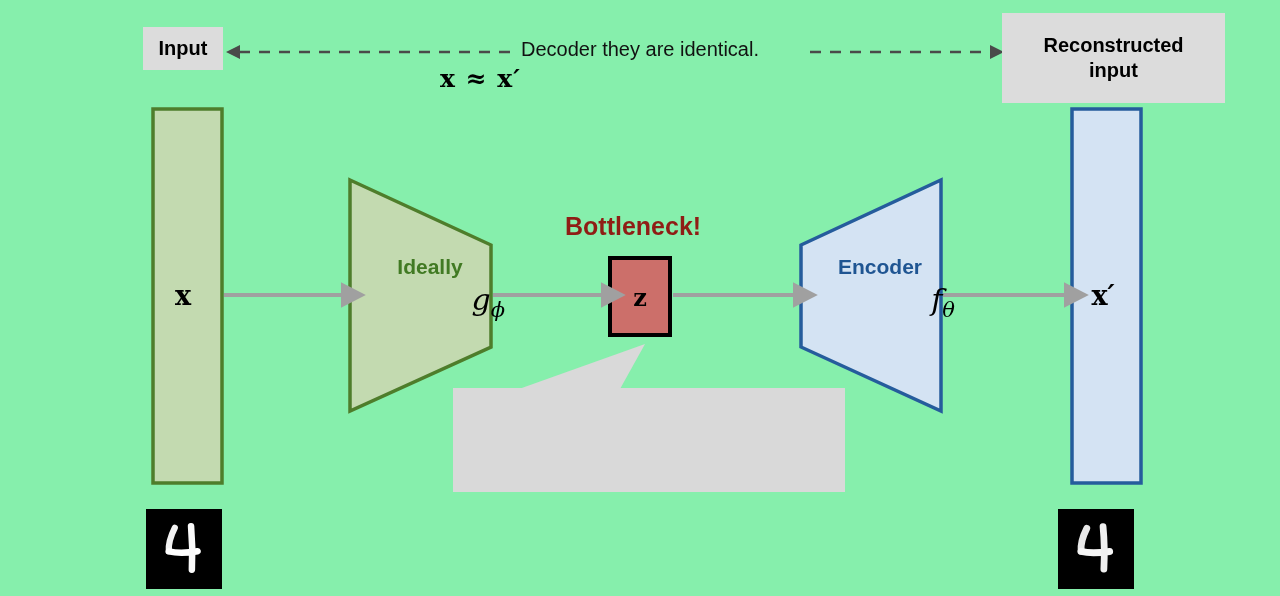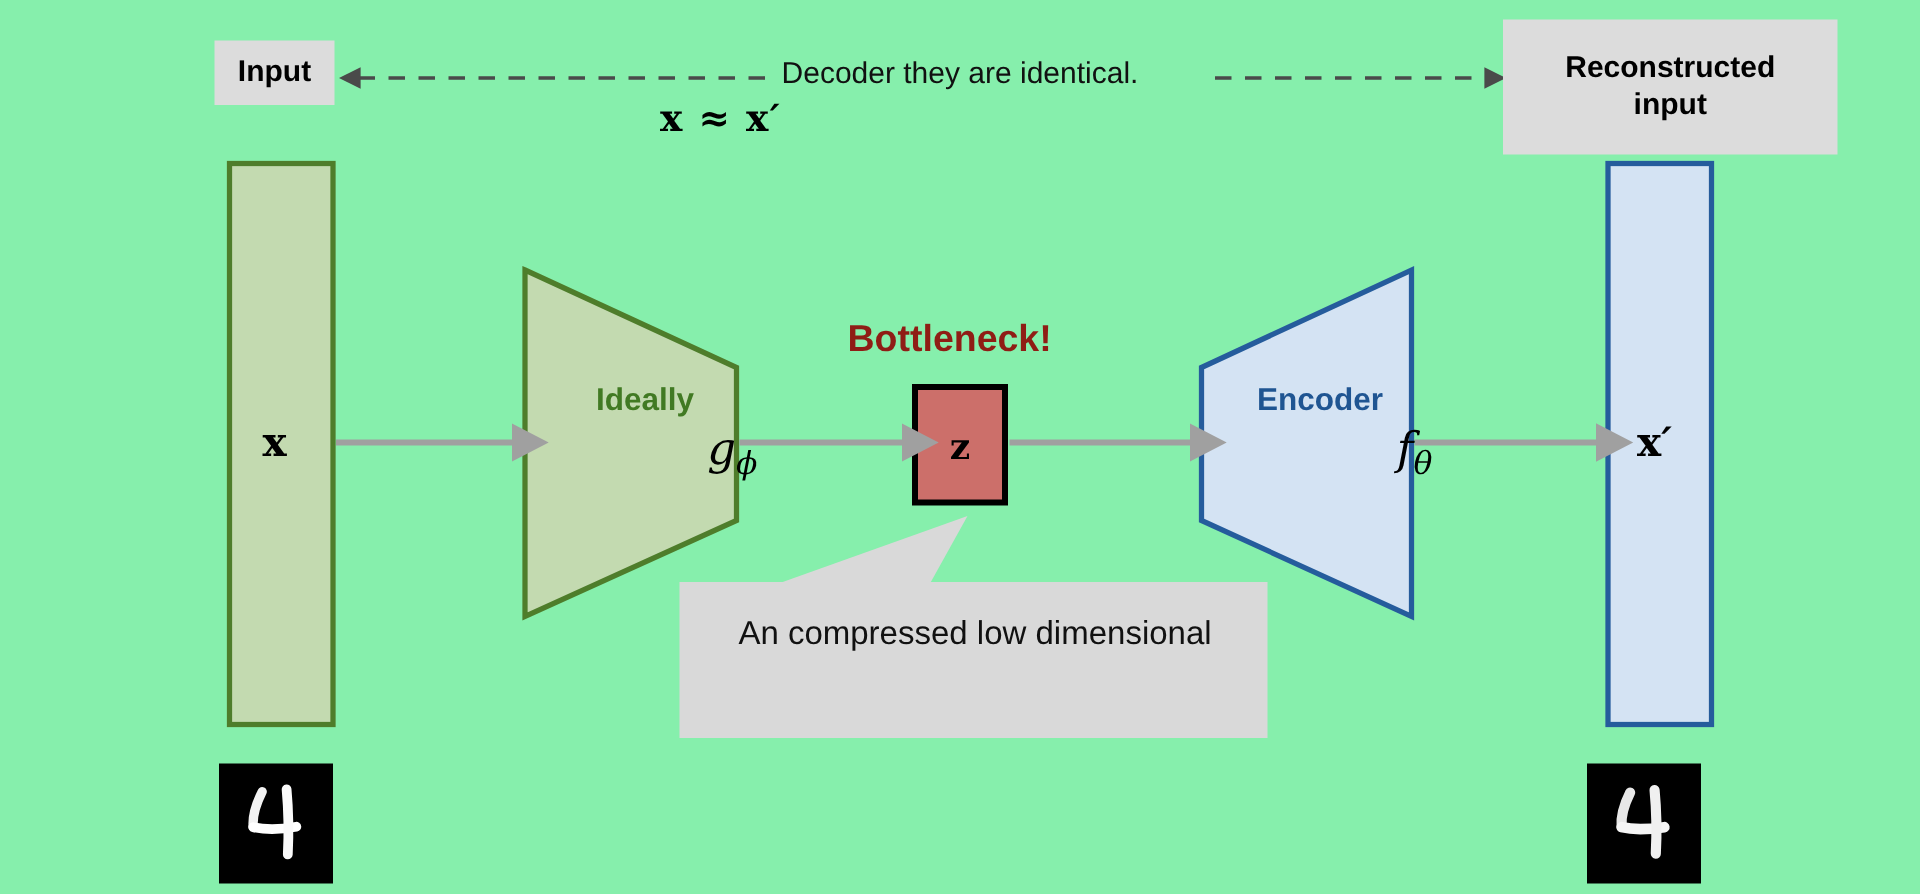--- a/index.html
+++ b/index.html
@@ -212,21 +212,20 @@
   <div id="encoder-title" class="abs block-title">Ideally</div>
   <div id="encoder-math" class="abs block-math"><span>g</span><sub>ϕ</sub></div>
 
   <div id="decoder-title" class="abs block-title">Encoder</div>
   <div id="decoder-math" class="abs block-math"><span>f</span><sub>θ</sub></div>
 
   <div id="bottleneck-title" class="abs">Bottleneck!</div>
   <div id="z-label" class="abs">z</div>
 
   <div id="callout-text" class="abs">
-    <span>An compressed low dimensional</span>
   </div>
 
   <div id="digit-in" class="abs digit">
     <svg viewBox="0 0 28 28" xmlns="http://www.w3.org/2000/svg">
       <rect x="0" y="0" width="28" height="28" fill="#000000"></rect>
       <path d="M10.6,6.2 C9.0,9.4 8.2,12.4 8.4,14.8" stroke="#f2f2f2" stroke-width="2.3" fill="none" stroke-linecap="round"></path>
       <path d="M8.4,14.9 C11.6,15.6 15.6,15.4 19.0,14.8" stroke="#ffffff" stroke-width="2.4" fill="none" stroke-linecap="round"></path>
       <path d="M16.6,5.6 C17.0,10.0 17.2,15.6 16.9,21.6" stroke="#fafafa" stroke-width="2.4" fill="none" stroke-linecap="round"></path>
     </svg>
   </div>

